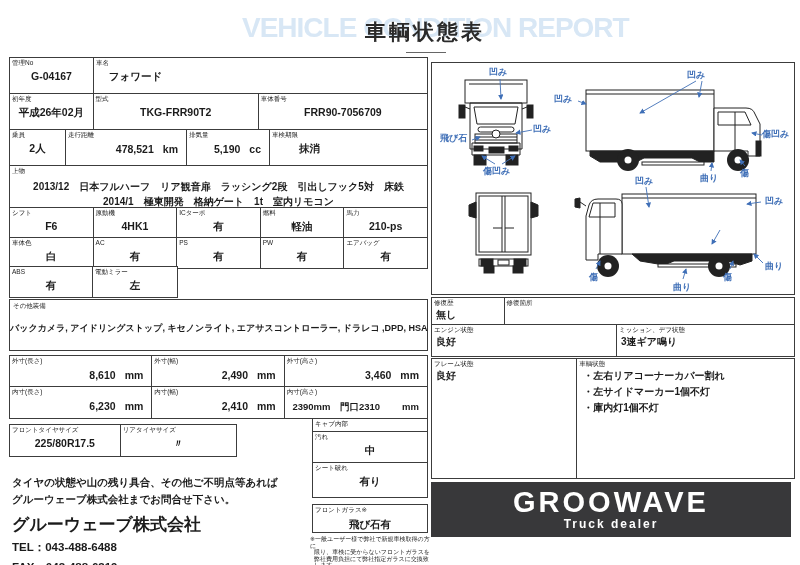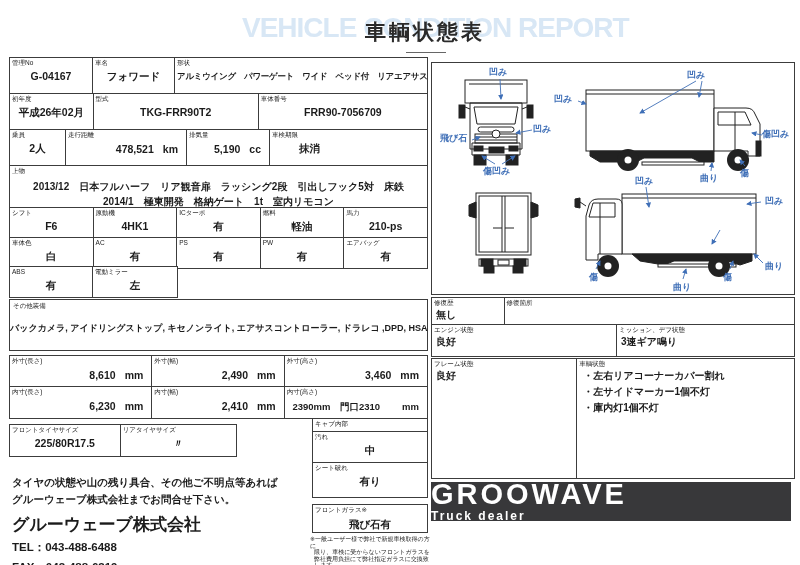--- a/index.html
+++ b/index.html
@@ -47,46 +47,42 @@
   .contact{position:absolute;left:12px;top:474px;}
   .contact .l1{font-size:10.5px;font-weight:bold;line-height:17px;white-space:nowrap;}
   .contact .company{font-size:17px;font-weight:bold;margin-top:5px;white-space:nowrap;}
   .contact .telfax{font-size:11.5px;font-weight:bold;line-height:17px;margin-top:3px;white-space:nowrap;}
 
   
   .tiny-note{position:absolute;left:310px;top:536px;width:122px;font-size:6px;line-height:6.5px;color:#222;text-align:left;}
 
   
   .logo-box{
-    position:absolute;left:431px;top:482px;width:360px;height:39px;background:#38383a;
-    display:flex;flex-direction:column;align-items:flex-start;justify-content:center;color:#fff;
+    position:absolute;left:431px;top:482px;width:360px;height:55px;background:#38383a;
+    display:flex;flex-direction:column;align-items:center;justify-content:center;color:#fff;
   }
   .logo-name{font-size:29px;font-weight:bold;letter-spacing:3px;line-height:29px;}
   .logo-tag{font-size:12px;font-weight:bold;letter-spacing:2px;line-height:14px;}
 </style>
 </head>
 <body>
 
 <div class="watermark">VEHICLE CONDITION REPORT</div>
 <div class="page-title">車輌状態表</div>
 <div class="title-underline"></div>
 
 <div class="blk" style="left:9px;top:57px;width:419px;">
   <div class="row" style="height:36px;">
     <div class="cell" style="width:84px;">
       <span class="lbl">管理No</span>
       <span class="val">G-04167</span>
     </div>
     <div class="cell" style="width:83px;">
       <span class="lbl">車名</span>
       <span class="val">フォワード</span>
-    </div>
-    <div class="cell" style="width:252px;">
-      <span class="lbl">形状</span>
-      <span class="val small">アルミウイング　パワーゲート　ワイド　ベッド付　リアエアサス</span>
     </div>
   </div>
   <div class="row" style="height:36px;">
     <div class="cell" style="width:84px;">
       <span class="lbl">初年度</span>
       <span class="val">平成26年02月</span>
     </div>
     <div class="cell" style="width:166px;">
       <span class="lbl">型式</span>
       <span class="val">TKG-FRR90T2</span>

